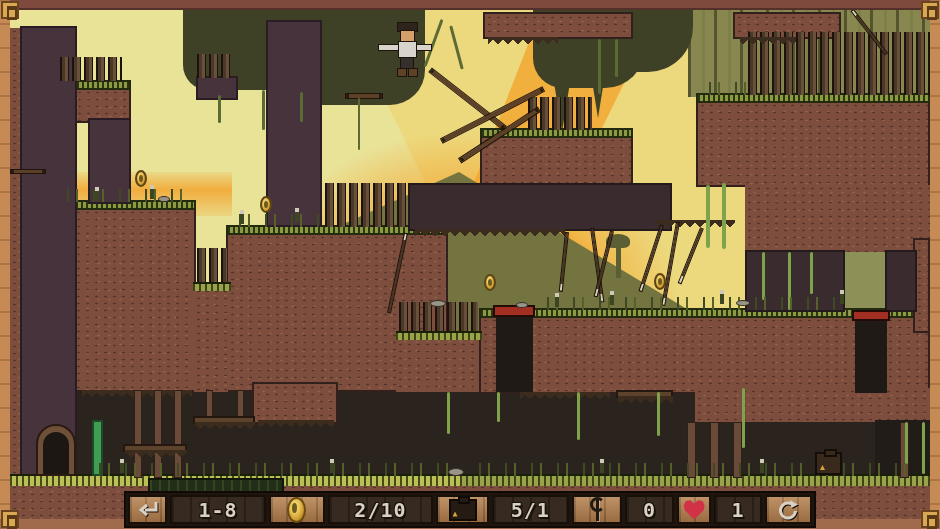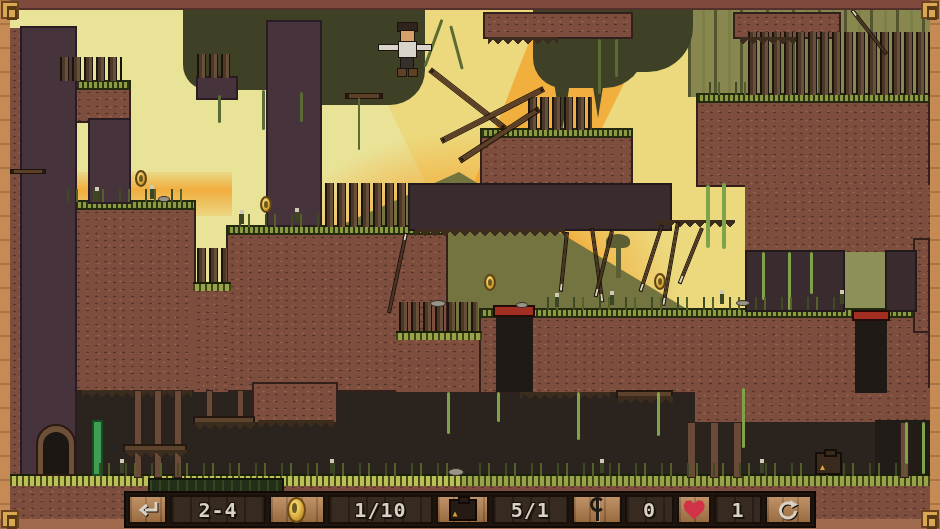--- a/index.html
+++ b/index.html
@@ -317,27 +317,27 @@
   <div class="abs corner" style="left:921px;top:510px;"></div>
 
   <div class="abs hud">
     <div class="panel light" style="width:38px;">
       <svg class="icon-svg" viewBox="0 0 24 24">
         <path d="M20 4 v8 H9"></path>
         <path d="M11 7 L5 12 L11 17" fill="none"></path>
       </svg>
     </div>
     <div class="panel darkp" style="width:100px;">
-      <span class="hud-text">2-4</span>
+      <span class="hud-text">1-8</span>
     </div>
     <div class="panel light" style="width:56px;">
       <span class="coin-icon"></span>
     </div>
     <div class="panel darkp" style="width:110px;">
-      <span class="hud-text">1/10</span>
+      <span class="hud-text">2/10</span>
     </div>
     <div class="panel light" style="width:53px;">
       <span class="chest-icon"></span>
     </div>
     <div class="panel darkp" style="width:79px;">
       <span class="hud-text">5/1</span>
     </div>
     <div class="panel light" style="width:50px;">
       <span class="sapling-icon"></span>
     </div>

